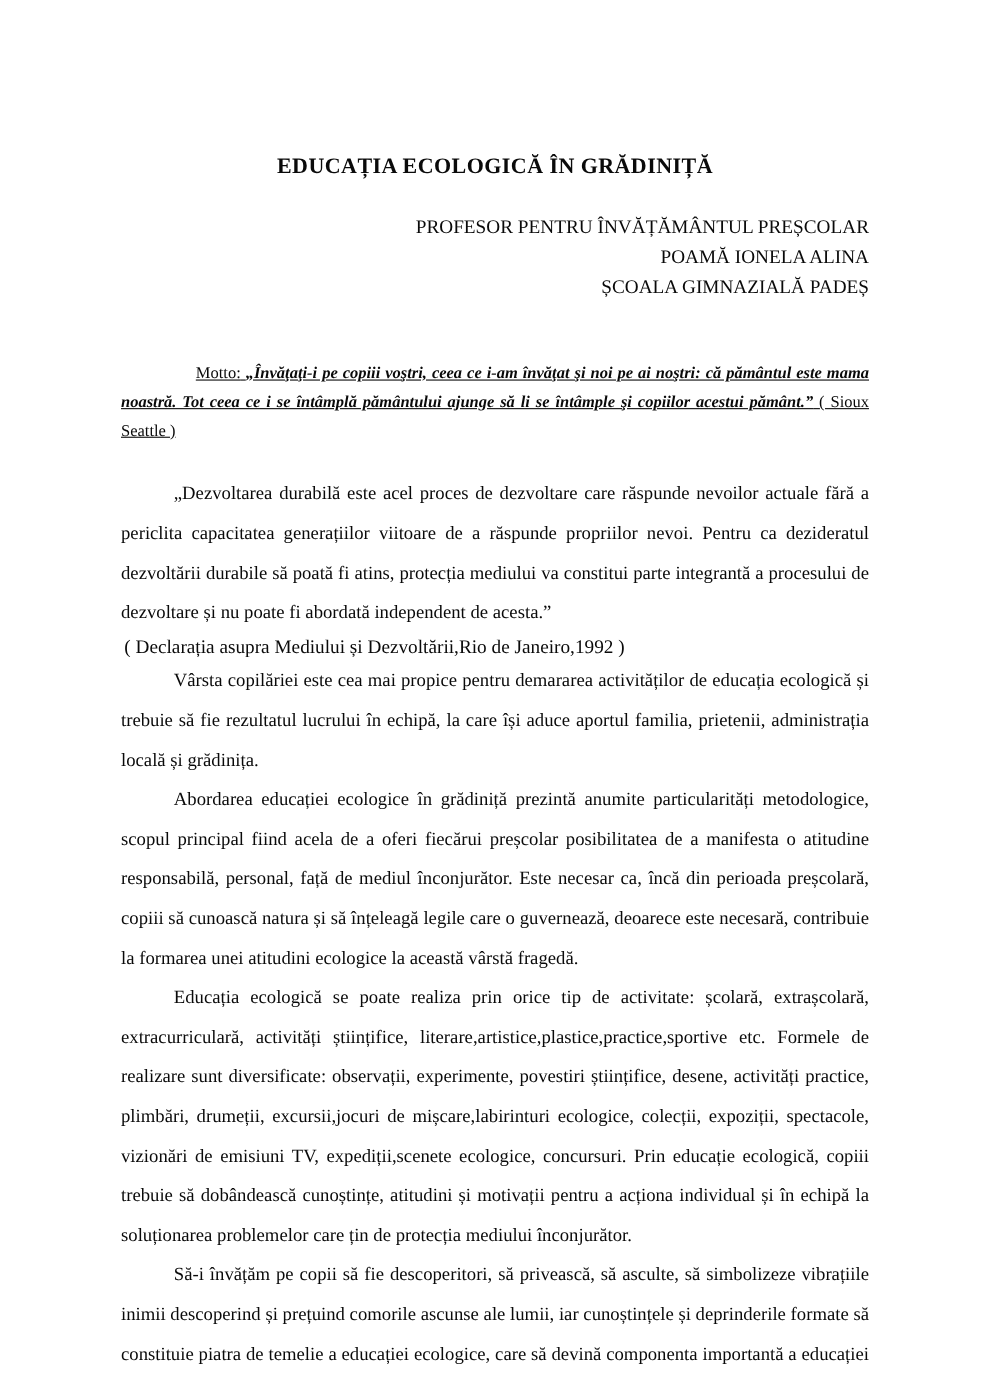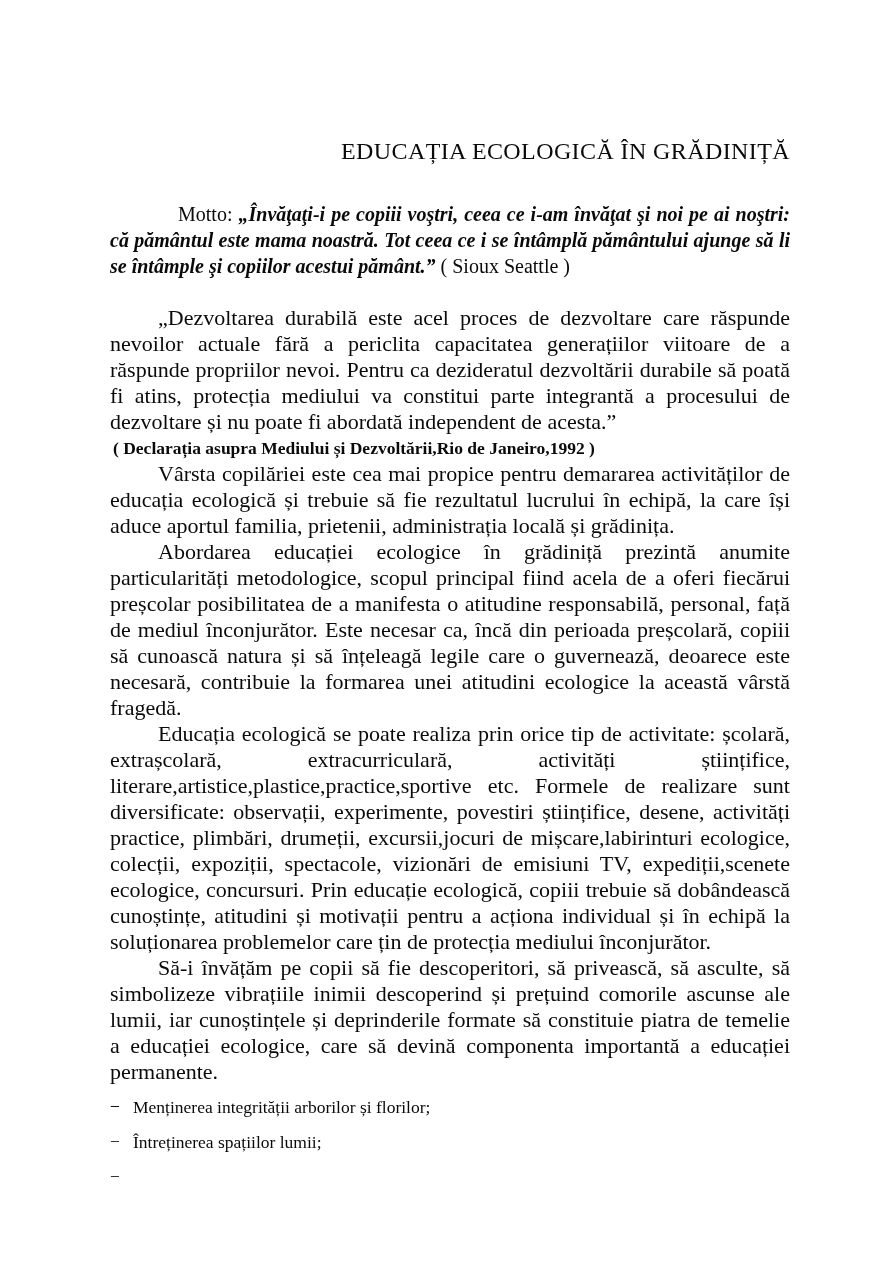--- a/index.html
+++ b/index.html
@@ -17,60 +17,60 @@
     color: #0a0a0a;
   }
   .content {
     position: absolute;
     left: 110px;
     top: 0;
     width: 680px;
   }
   .doc-title {
     margin: 138px 0 0 0;
-    font-size: 24px;
-    font-weight: normal;
-    text-align: right;
+    font-size: 20px;
+    font-weight: bold;
+    text-align: center;
     letter-spacing: 0.4px;
     line-height: 26px;
   }
   .byline {
     margin-top: 29px;
     text-align: right;
     font-size: 17.5px;
     line-height: 27px;
   }
   .motto {
-    margin: 37px 0 0 0;
-    font-size: 20px;
+    margin: 53px 0 0 0;
+    font-size: 15px;
     line-height: 26px;
     text-align: justify;
     text-indent: 68px;
+    text-decoration: underline;
   }
   .motto .quote {
     font-weight: bold;
     font-style: italic;
   }
   p.body {
     margin: 0;
-    font-size: 22px;
-    line-height: 26px;
+    font-size: 17px;
+    line-height: 36px;
     text-align: justify;
     text-indent: 48px;
   }
   p.body.gap-top {
     margin-top: 26px;
   }
   p.source-line {
     margin: 0;
     font-size: 17.5px;
     line-height: 26px;
     text-align: left;
     text-indent: 3px;
-    font-weight: bold;
   }
   .list {
     margin-top: 7px;
   }
   .list-item {
     position: relative;
     margin-top: 9px;
     padding-left: 23px;
     font-size: 17.5px;
     line-height: 26px;
@@ -83,20 +83,25 @@
   }
 </style>
 </head>
 <body>
 
 <div class="page">
   <div class="content">
 
     <h1 class="doc-title">EDUCAȚIA ECOLOGICĂ ÎN GRĂDINIȚĂ</h1>
 
+    <div class="byline">
+      <div>PROFESOR PENTRU ÎNVĂȚĂMÂNTUL PREȘCOLAR</div>
+      <div>POAMĂ IONELA ALINA</div>
+      <div>ȘCOALA GIMNAZIALĂ PADEȘ</div>
+    </div>
 
     <p class="motto">
       <span>Motto:</span>
       <span class="quote">„Învăţaţi-i pe copiii voştri, ceea ce i-am învăţat şi noi pe ai noştri: că pământul este mama noastră. Tot ceea ce i se întâmplă pământului ajunge să li se întâmple şi copiilor acestui pământ.”</span>
       <span>( Sioux Seattle )</span>
     </p>
 
     <p class="body gap-top">„Dezvoltarea durabilă este acel proces de dezvoltare care răspunde nevoilor actuale fără a periclita capacitatea generațiilor viitoare de a răspunde propriilor nevoi. Pentru ca dezideratul dezvoltării durabile să poată fi atins, protecția mediului va constitui parte integrantă a procesului de dezvoltare și nu poate fi abordată independent de acesta.”</p>
 
     <p class="source-line">( Declarația asupra Mediului și Dezvoltării,Rio de Janeiro,1992 )</p>

